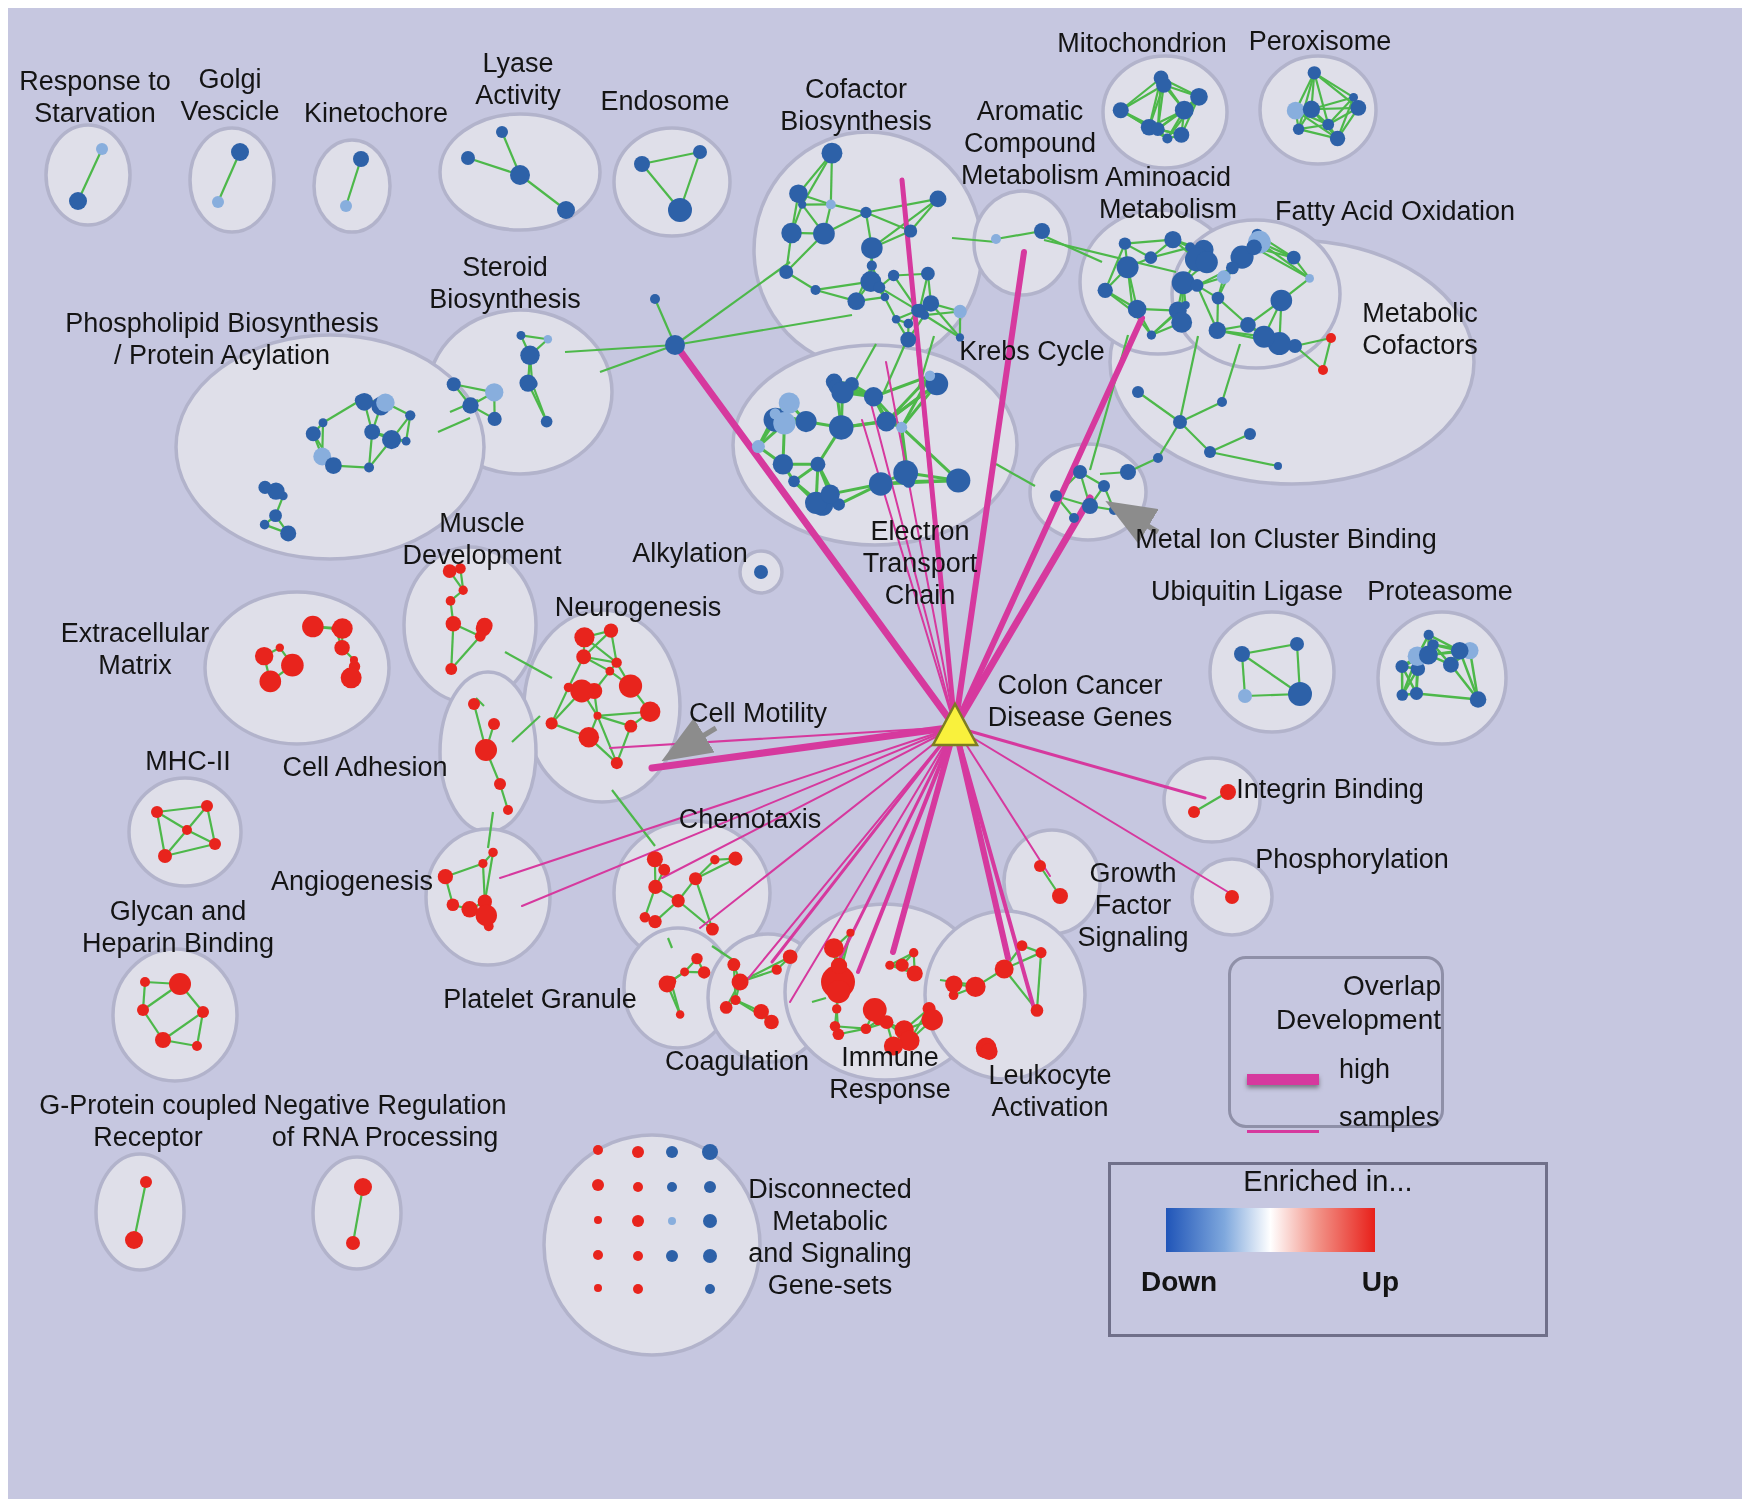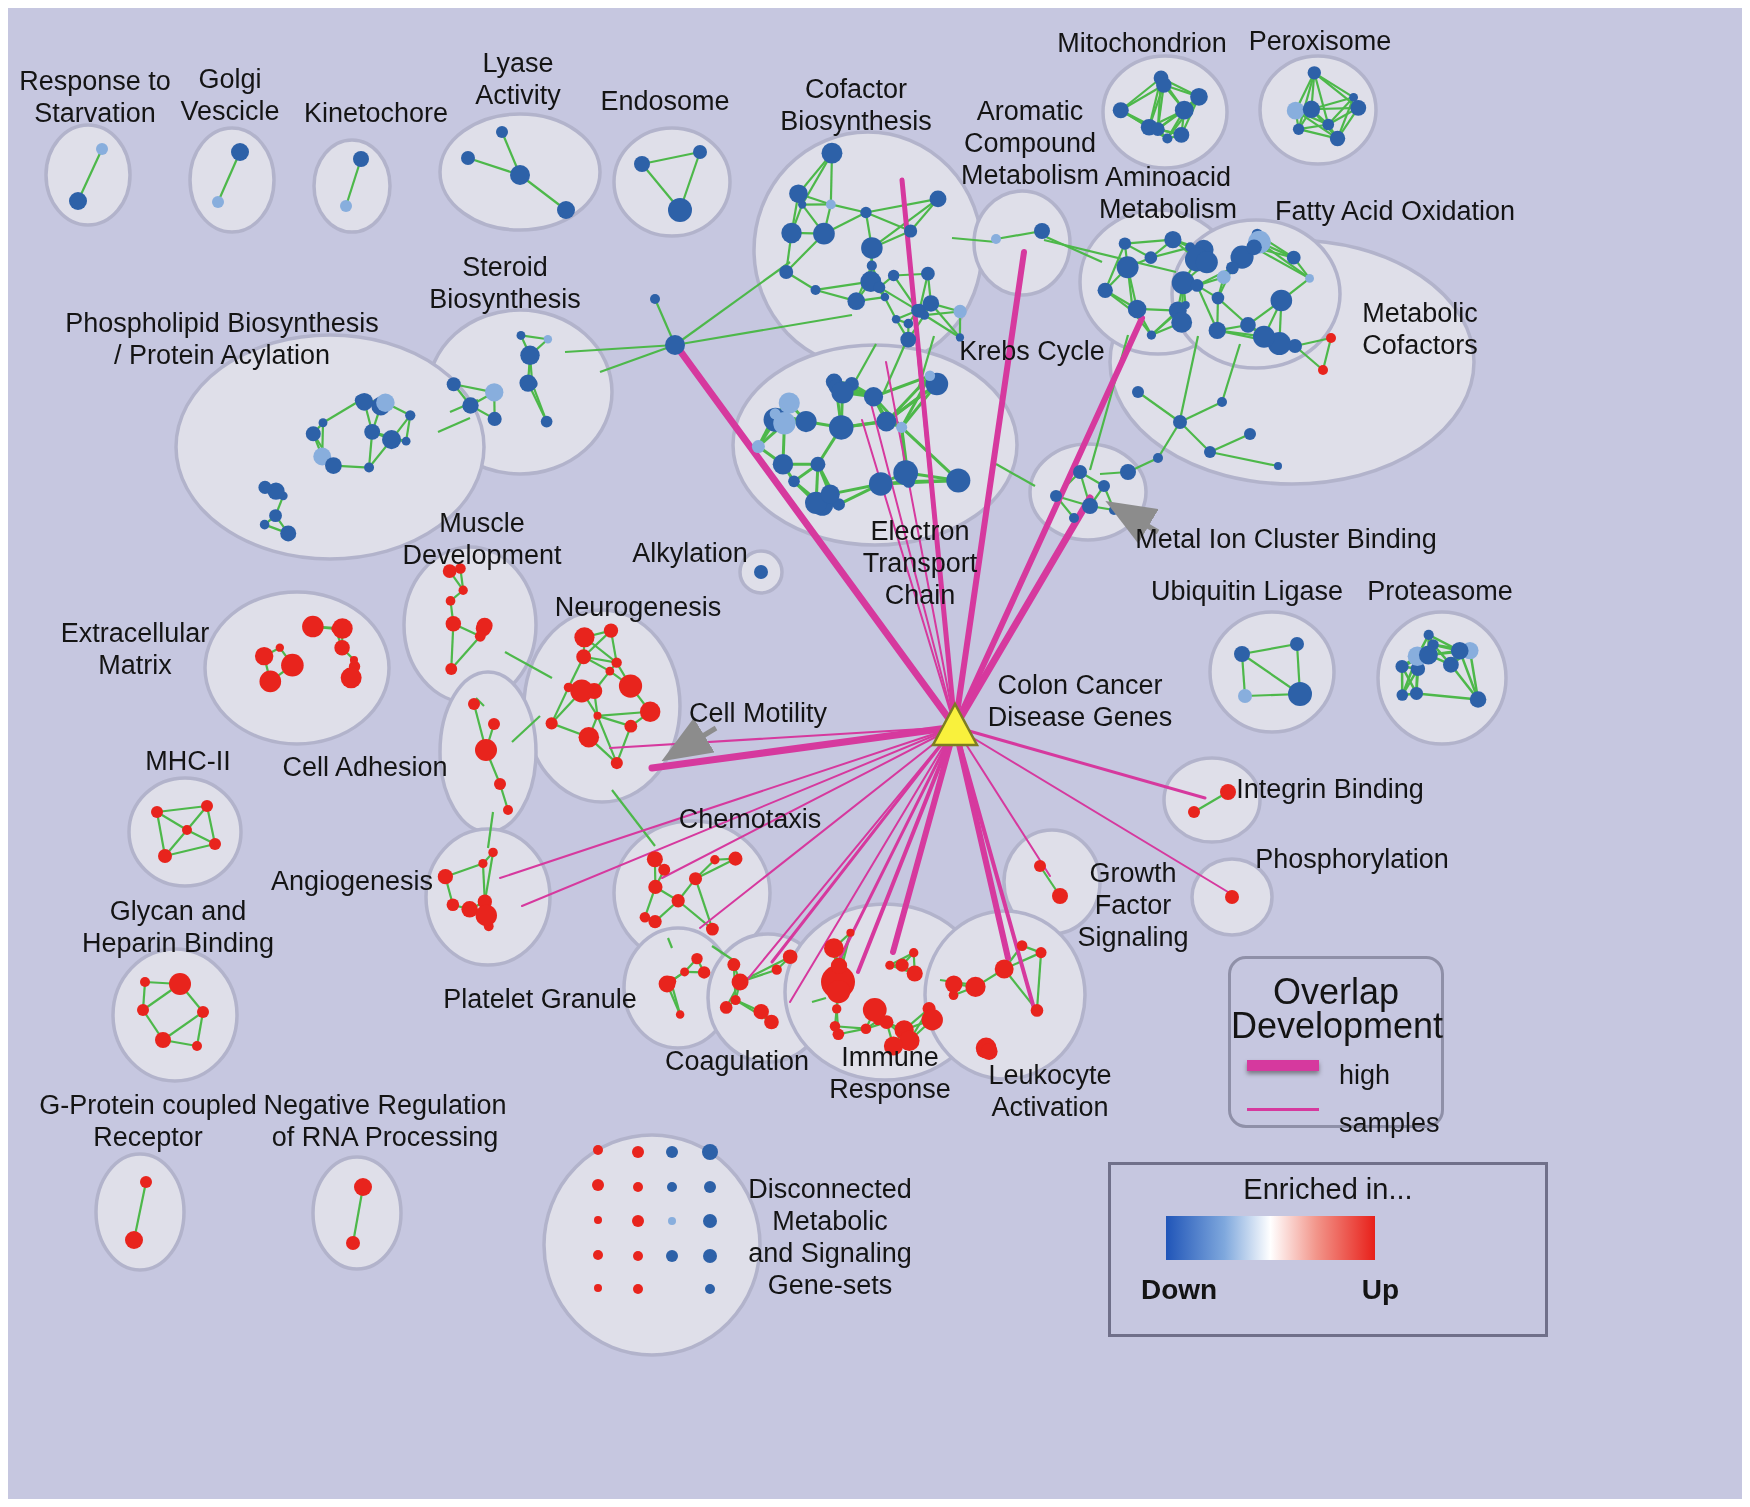--- a/index.html
+++ b/index.html
@@ -3,29 +3,29 @@
 <meta charset="utf-8">
 <style>
   html,body{margin:0;padding:0;background:#ffffff;}
   #stage{position:relative;width:1750px;height:1507px;background:#ffffff;font-family:"Liberation Sans",sans-serif;}
   #net{position:absolute;left:0;top:0;}
   .lbl{font-family:"Liberation Sans",sans-serif;font-size:27px;fill:#141414;}
   .hub-lbl{font-family:"Liberation Sans",sans-serif;font-size:27px;fill:#141414;}
 
   .legend-box{position:absolute;box-sizing:border-box;color:#141414;}
   .overlap-box{left:1228px;top:956px;width:216px;height:172px;border:3px solid #8f90a8;border-radius:18px;}
-  .overlap-box .box-title{margin-top:16px;text-align:center;font-size:36px;line-height:34px;}
-  .ov-row{display:flex;align-items:flex-start;gap:20px;margin:17px 0 0 16px;}
+  .overlap-box .box-title{margin-top:10px;text-align:right;font-size:28px;line-height:34px;}
+  .ov-row{display:flex;align-items:flex-end;gap:20px;margin:17px 0 0 16px;}
   .ov-line{display:inline-block;width:72px;background:#d6399e;}
   .ov-line.thick{height:11px;box-shadow:0 3px 4px rgba(60,60,60,.55);}
   .ov-line.thin{height:3px;}
   .ov-label{font-size:27px;}
 
   .enriched-box{left:1108px;top:1162px;width:440px;height:175px;border:3px solid #70708a;}
-  .enr-title{text-align:center;font-size:29px;margin-top:8px;}
+  .enr-title{text-align:center;font-size:29px;}
   .enr-body{display:flex;margin-top:6px;}
   .enr-left{width:300px;flex:0 0 auto;font-weight:bold;}
   .gradient-bar{height:44px;width:209px;margin:4px 0 0 55px;
      background:linear-gradient(to right,#2055b8 0%,#7fa8dd 28%,#ffffff 50%,#f2958a 72%,#e8201a 100%);}
   .enr-ends{display:flex;justify-content:space-between;width:258px;margin:14px 0 0 30px;font-size:28px;}
   .enr-note{flex:1;text-align:center;font-size:27px;line-height:33px;margin-top:30px;}
 </style>
 </head>
 <body>
 

